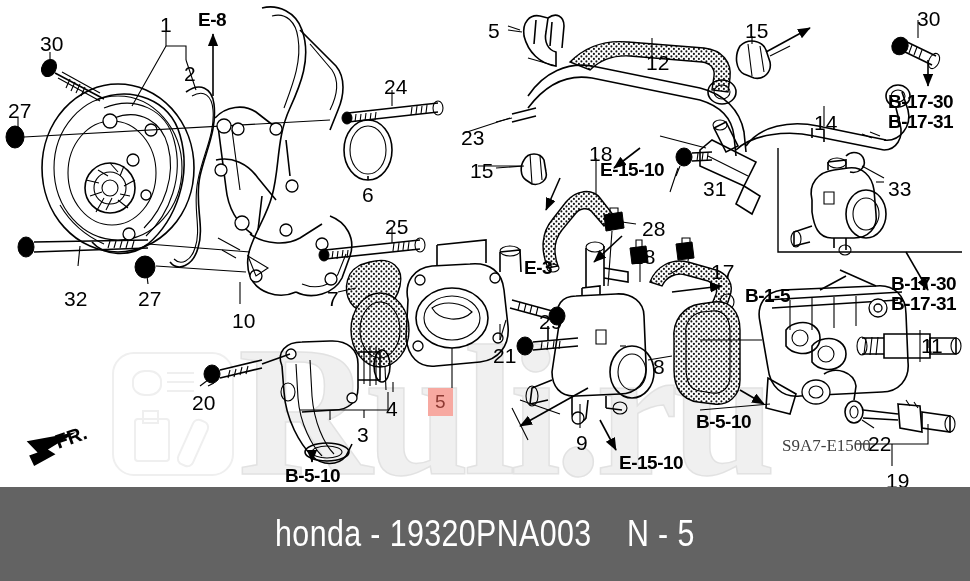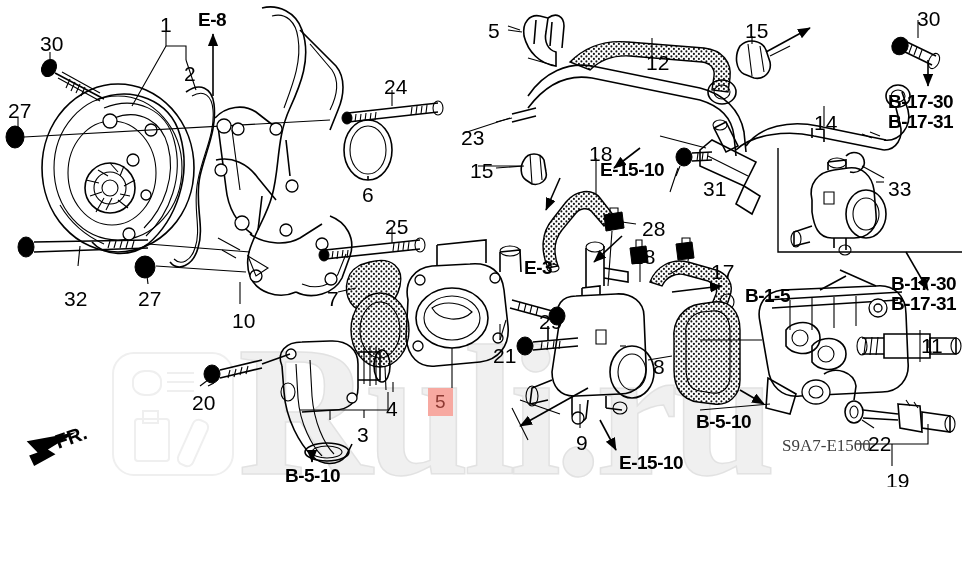--- a/index.html
+++ b/index.html
@@ -642,14 +642,17 @@
     <div class="lbl ref" style="left:619px; top:453px;">E-15-10</div>
     <div class="lbl num" style="left:888px; top:178px;">33</div>
     <div class="lbl ref" style="left:891px; top:274px;">B-17-30</div>
     <div class="lbl ref" style="left:891px; top:294px;">B-17-31</div>
     <div class="lbl num" style="left:921px; top:335px;">11</div>
     <div class="lbl num" style="left:868px; top:433px;">22</div>
     <div class="lbl num" style="left:886px; top:470px;">19</div>
 
   </div>
 
+  <div id="footer-bar">
+    <div id="footer-text">honda - 19320PNA003    N - 5</div>
+  </div>
 
 </div>
 
 </body></html>

